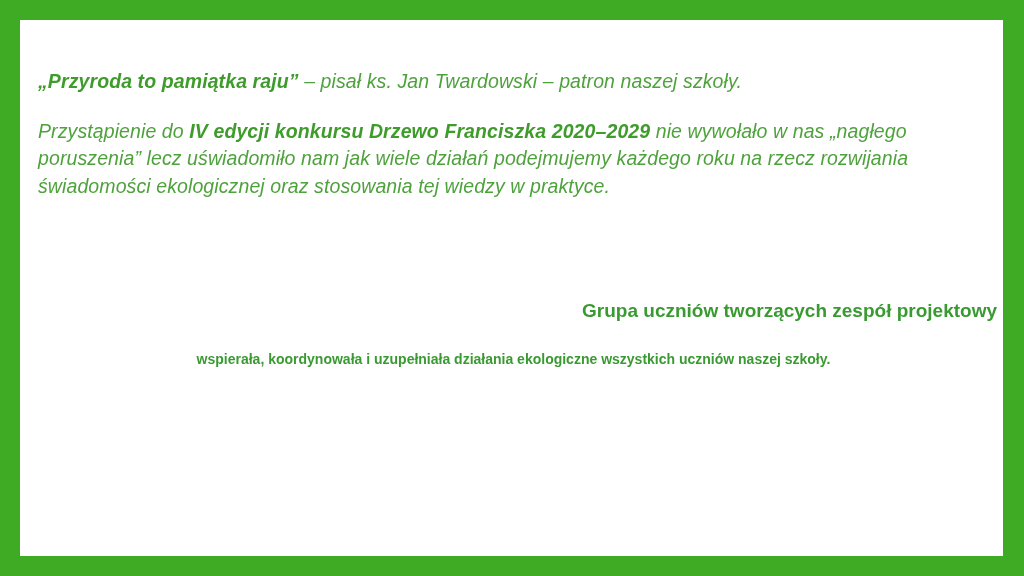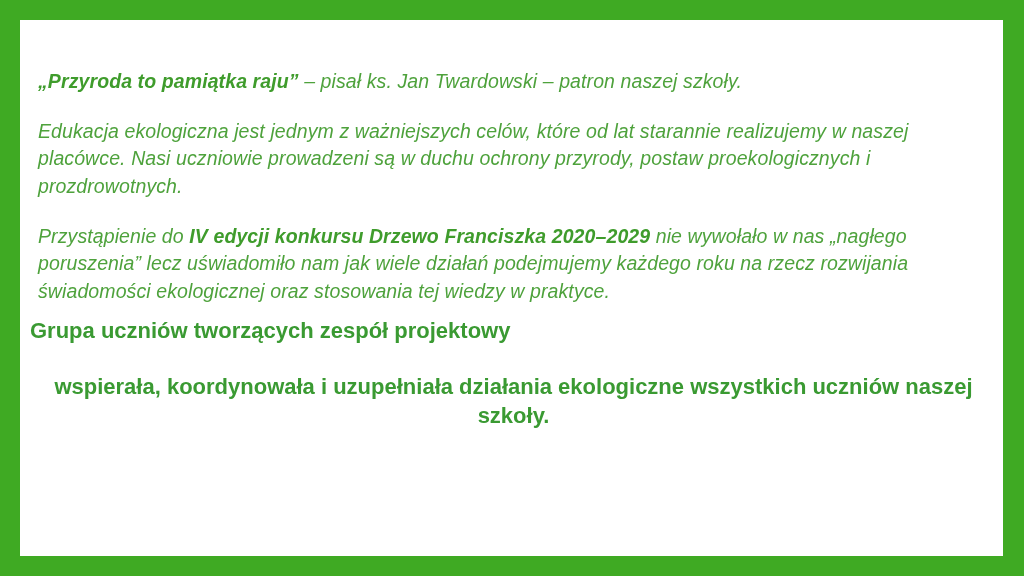--- a/index.html
+++ b/index.html
@@ -70,41 +70,40 @@
     right: 6px;
     top: 278px;
   }
   .closing-line {
     font-style: normal;
     font-weight: 700;
     color: #3a9a32;
     line-height: 1.35;
   }
   .closing-line-1 {
-    text-align: left;
-    font-size: 22px;
-    margin: 18px 0 26px 0;
+    text-align: right;
+    font-size: 19px;
+    margin: 0 0 26px 0;
   }
   .closing-line-2 {
     text-align: center;
-    font-size: 22px;
+    font-size: 14px;
     margin: 0;
   }
 </style>
 </head>
 <body>
 
 <div class="slide">
   <div class="slide-canvas">
 
     <div class="content">
 
       <p class="para para-1"><span class="strong">„Przyroda to pamiątka raju”</span><span> – pisał ks. Jan Twardowski – patron naszej szkoły.</span></p>
 
-      <p class="para para-2">Edukacja ekologiczna jest jednym z ważniejszych celów, które od lat starannie realizujemy w naszej placówce. Nasi uczniowie prowadzeni są w duchu ochrony przyrody, postaw proekologicznych i prozdrowotnych.</p>
 
       <p class="para para-3"><span>Przystąpienie do </span><span class="strong">IV edycji konkursu Drzewo Franciszka 2020–2029</span><span> nie wywołało w nas „nagłego poruszenia” lecz uświadomiło nam jak wiele działań podejmujemy każdego roku na rzecz rozwijania świadomości ekologicznej oraz stosowania tej wiedzy w praktyce.</span></p>
     </div>
 
     <div class="closing">
       <p class="closing-line closing-line-1">Grupa uczniów tworzących zespół projektowy</p>
       <p class="closing-line closing-line-2">wspierała, koordynowała i uzupełniała działania ekologiczne wszystkich uczniów naszej szkoły.</p>
     </div>
 
   </div>

